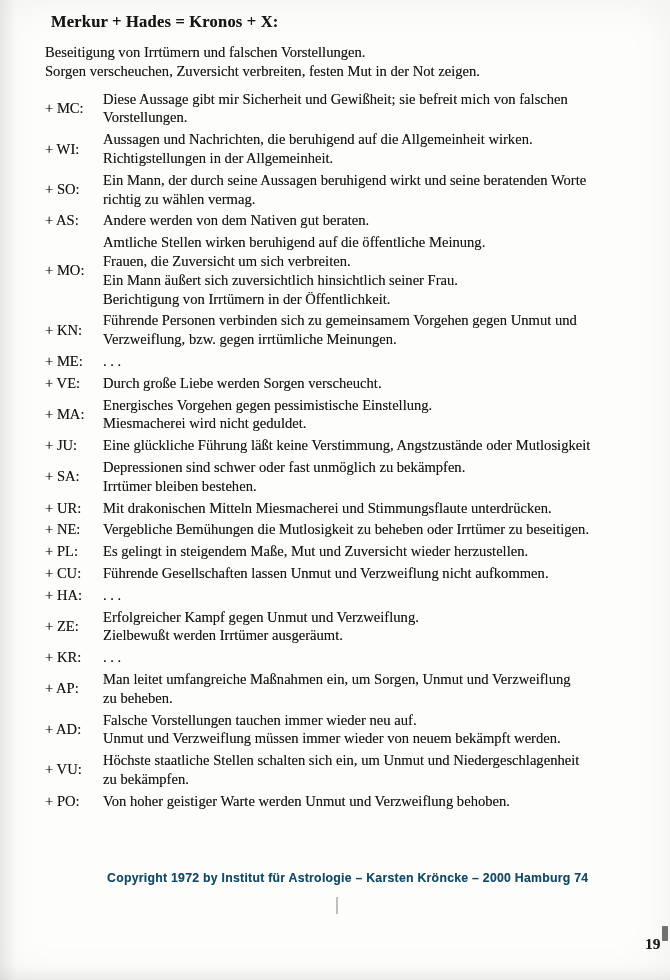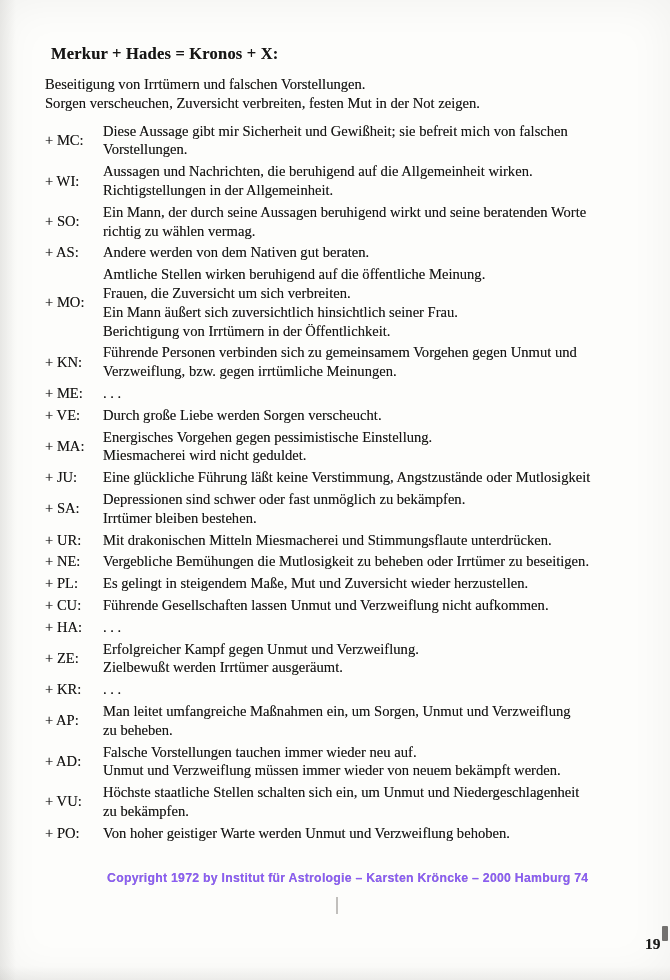--- a/index.html
+++ b/index.html
@@ -29,21 +29,20 @@
     left: 0; right: 0; bottom: 0;
     height: 14px;
     background: linear-gradient(to top, rgba(90,88,82,0.07), rgba(90,88,82,0.0));
     pointer-events: none;
   }
   .content {
     position: absolute;
     top: 12px;
     left: 45px;
     right: 6px;
-    margin-top: 32px;
   }
   .title {
     font-size: 16.5px;
     font-weight: 700;
     letter-spacing: 0.2px;
     margin: 0 0 11px 6px;
     text-shadow: 0 0 0.5px rgba(0,0,0,0.5);
     white-space: nowrap;
   }
   .intro {
@@ -71,21 +70,21 @@
     min-width: 0;
   }
   .copyright {
     position: absolute;
     left: 107px;
     top: 871px;
     font-family: "Liberation Sans", sans-serif;
     font-size: 12.3px;
     font-weight: 700;
     letter-spacing: 0.25px;
-    color: #8b5cf6;
+    color: #0c4a6e;
     white-space: nowrap;
     text-shadow: 0 0 0.4px rgba(0,0,0,0.35);
   }
   .page-number {
     position: absolute;
     left: 614px;
     top: 935px;
     font-size: 15.5px;
     font-weight: 700;
     color: #1a1a19;

